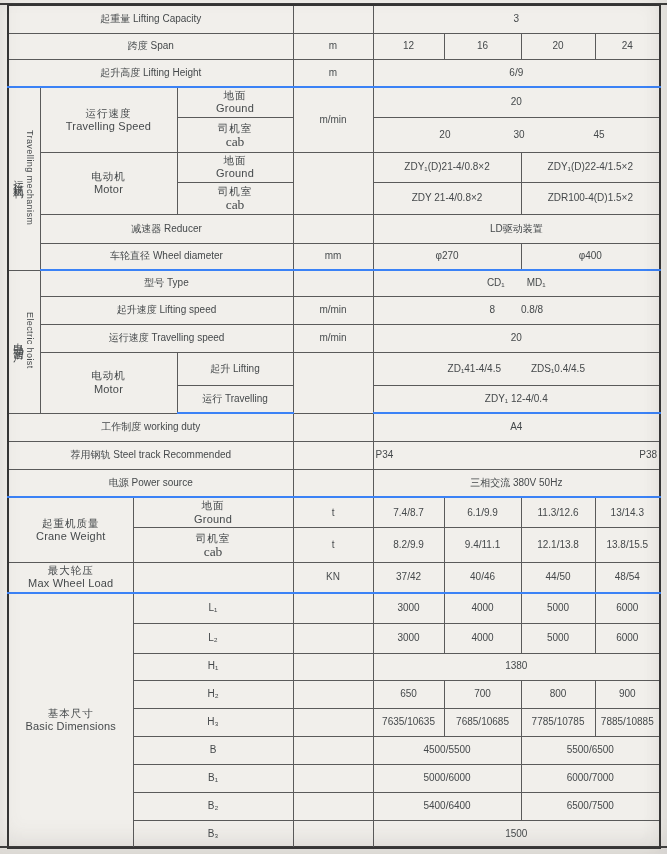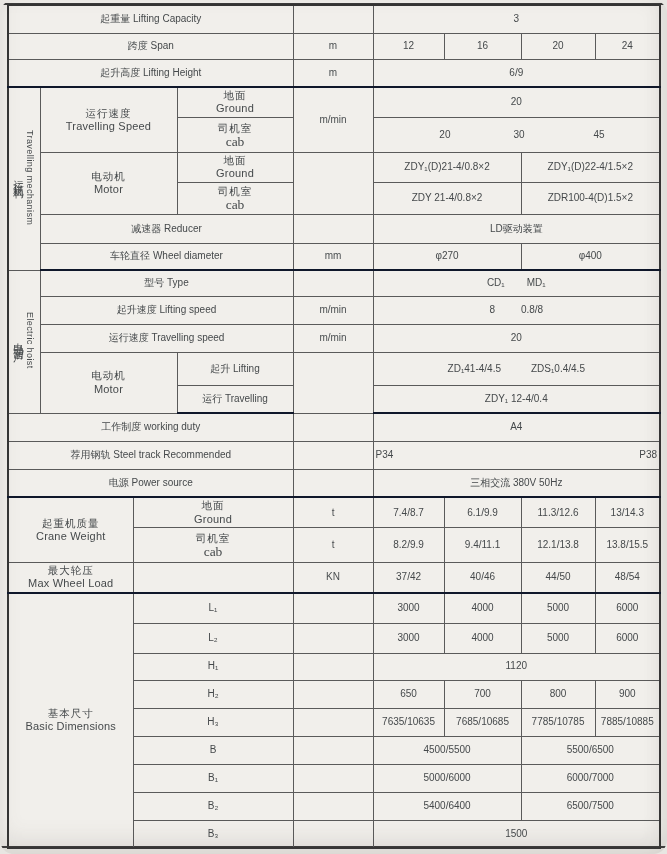--- a/index.html
+++ b/index.html
@@ -1,41 +1,40 @@
 <!DOCTYPE html>
 <html><head>
 <meta charset="utf-8">
 <style>
   html,body{margin:0;padding:0;background:#e8e6e2;}
   .page{
     position:relative;width:667px;height:854px;overflow:hidden;
     background:#f1efeb;
     font-family:"Liberation Sans","DejaVu Sans",sans-serif;
     color:#45494b;
-    border-radius:14px;
   }
   .page::after{ 
     content:"";position:absolute;inset:0;pointer-events:none;
     box-shadow:inset 0 -14px 22px rgba(90,85,78,.12), inset -10px 0 18px rgba(90,85,78,.06);
   }
   .hairline{position:absolute;left:0;width:667px;height:2px;background:#3c3c3c;}
   .hairline.top{top:3px;}
   .hairline.bottom{top:846px;}
   table.spec{
     position:absolute;left:7px;top:4px;width:652px;
     border-collapse:collapse;table-layout:fixed;
     border:2px solid #343434;
   }
   td{
     border:1px solid #5a5a5a;
     text-align:center;vertical-align:middle;
     font-size:10px;line-height:1.25;
     padding:1px 2px;overflow:hidden;white-space:nowrap;
   }
-  tr.hb td{border-bottom:2px solid #0f172a;}
+  tr.hb td{border-bottom:2px solid #3b82f6;}
   .zh{font-size:10.5px;letter-spacing:1px;}
   .en{font-size:11px;letter-spacing:.2px;}
   .cab-en{font-family:"Liberation Serif","DejaVu Serif",serif;font-size:13.5px;line-height:1;}
   .unit{font-size:10px;color:#4a4e50;}
   .val{font-size:10px;}
   .pair{display:flex;justify-content:center;align-items:center;}
   .gap14{gap:32px;justify-content:space-between;} .gap22{gap:22px;} .gap26{gap:26px;} .gap30{gap:30px;text-align:right;}
   td.rel{position:relative;}
   .spread span{position:absolute;top:50%;transform:translate(-50%,-50%);}
   .sp1{left:25%;} .sp2{left:51%;} .sp3{left:79%;}
@@ -294,21 +293,21 @@
       <td class="unit"></td>
       <td class="val">3000</td>
       <td class="val">4000</td>
       <td class="val">5000</td>
       <td class="val">6000</td>
     </tr>
 
     <tr style="height:27px">
       <td colspan="2">H₁</td>
       <td class="unit"></td>
-      <td colspan="4" class="val">1120</td>
+      <td colspan="4" class="val">1380</td>
     </tr>
 
     <tr style="height:28px">
       <td colspan="2">H₂</td>
       <td class="unit"></td>
       <td class="val">650</td>
       <td class="val">700</td>
       <td class="val">800</td>
       <td class="val">900</td>
     </tr>

